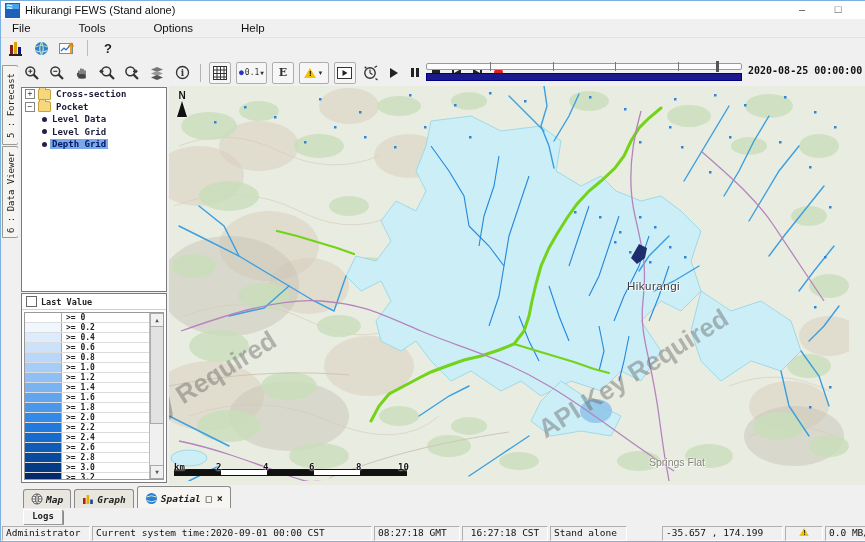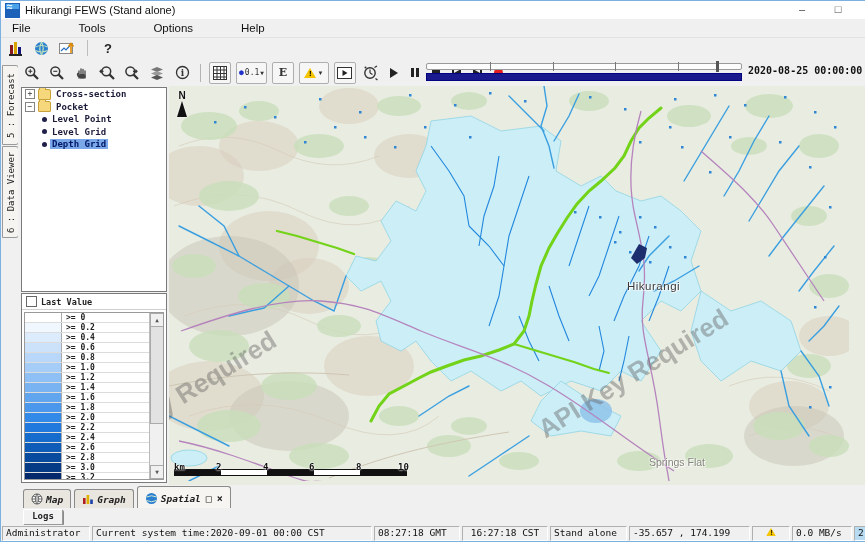--- a/index.html
+++ b/index.html
@@ -103,21 +103,21 @@
   .btab{height:18px;display:flex;align-items:center;gap:3px;padding:0 7px;background:#e9e6df;border:1px solid #8a8a8a;border-bottom:none;border-radius:3px 3px 0 0;
         font-family:"DejaVu Sans Mono",monospace;font-size:9.5px;font-weight:bold;color:#222;}
   .btab.active{height:22px;background:#f6f5f1;position:relative;top:1px;}
   .tabx{font-size:10px;font-weight:bold;margin-left:2px;}
   #logsrow{position:absolute;left:0;right:0;bottom:15px;height:17px;background:#f0f0f0;border-bottom:1px solid #bbb;}
   #logs-btn{position:absolute;left:22px;top:1px;width:38px;height:14px;background:#f2f2f2;border:1px solid #999;border-top-color:#fff;border-left-color:#fff;
             font-family:"DejaVu Sans Mono",monospace;font-size:9px;font-weight:bold;color:#222;text-align:center;line-height:13px;border-radius:2px;box-shadow:1px 1px 0 #8a8a8a;}
   #statusbar{position:absolute;left:0;right:0;bottom:0;height:15px;background:#f0f0f0;display:flex;gap:2px;padding:1px 1px 0 1px;
              font-family:"DejaVu Sans Mono",monospace;font-size:9.5px;color:#111;}
   .scell{border:1px solid #b0b0b0;border-bottom-color:#fff;border-right-color:#fff;background:#f0f0f0;padding:0 3px;white-space:nowrap;overflow:hidden;line-height:12px;flex:none;}
-  .sc1{width:80px;} .sc2{width:272px;} .sc3{width:78px;} .sc4{width:78px;text-align:center;} .sc5{width:69px;} .sc6{width:113px;}
+  .sc1{width:80px;} .sc2{width:272px;} .sc3{width:78px;} .sc4{width:78px;text-align:center;} .sc5{width:69px;} .sc6{width:113px;margin-left:33px;}
   .sc7{width:30px;text-align:center;} .sc8{width:52px;} .sc9{width:41px;background:linear-gradient(90deg,#b7dcf2 0 36%,#f0f0f0 36%);}
   
   .isvg{display:block;}
   .warn-tri{width:0;height:0;border-left:6px solid transparent;border-right:6px solid transparent;border-bottom:10px solid #f4c400;position:relative;}
   .warn-tri::before{content:"!";position:absolute;left:-1.5px;top:1px;font-size:8px;font-weight:bold;color:#000;}
   .warn-sm{transform:scale(.8);}
 </style>
 </head>
 <body>
 
@@ -298,21 +298,21 @@
         <span class="tlabel">Cross-section</span>
       </div>
       <div class="trow">
         <span class="expander">−</span>
         <span class="folder"></span>
         <span class="tlabel">Pocket</span>
       </div>
       <div class="trow">
         <span class="indent"></span>
           <span class="bullet"></span>
-        <span class="tlabel">Level Point</span>
+        <span class="tlabel">Level Data</span>
       </div>
       <div class="trow">
         <span class="indent"></span>
           <span class="bullet"></span>
         <span class="tlabel">Level Grid</span>
       </div>
       <div class="trow selected">
         <span class="indent"></span>
           <span class="bullet"></span>
         <span class="tlabel">Depth Grid</span>

